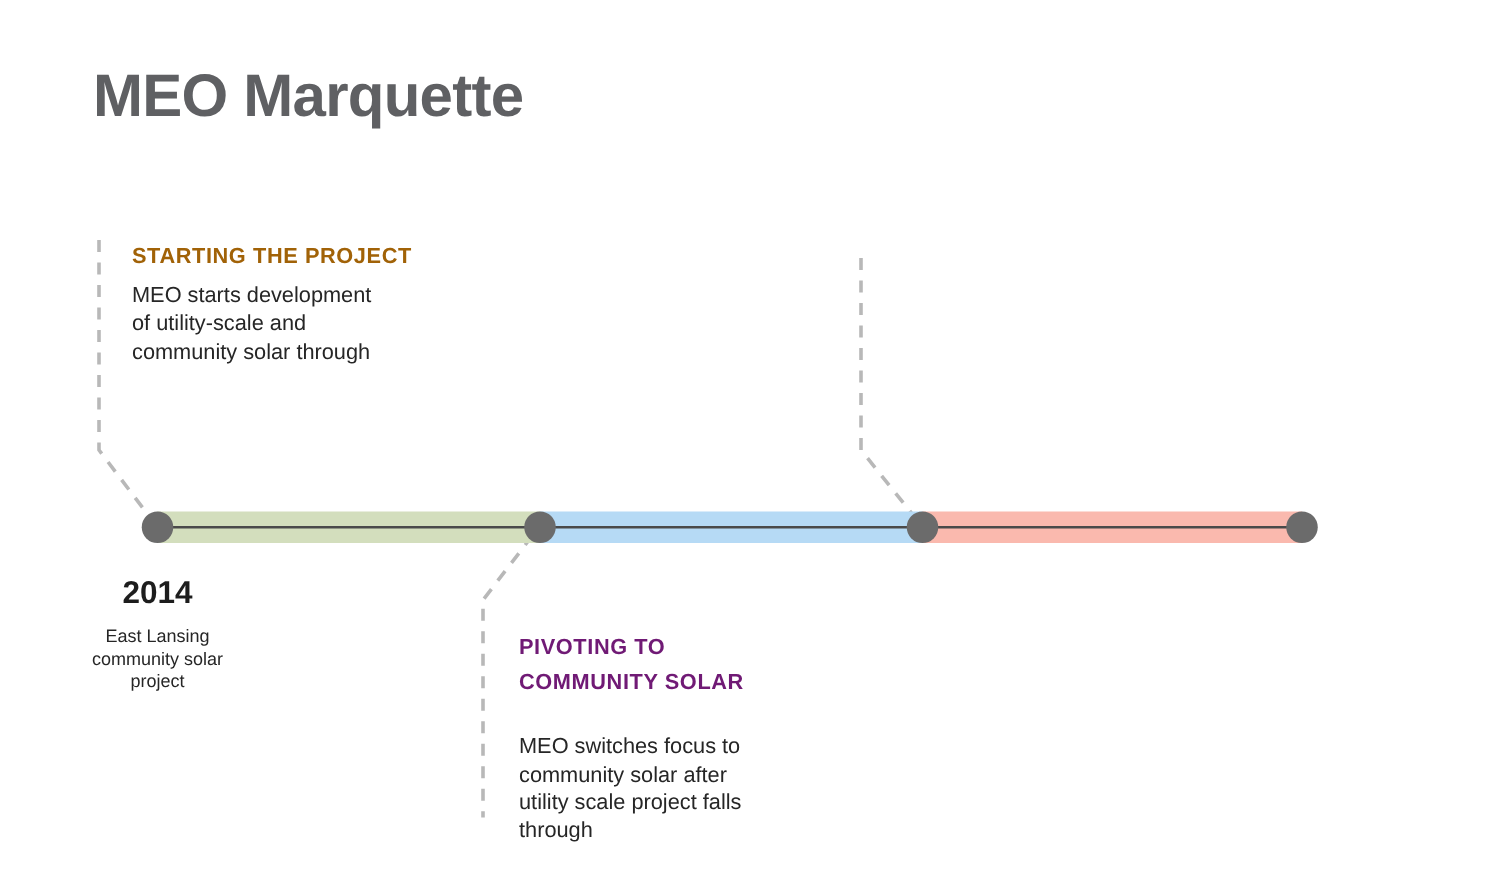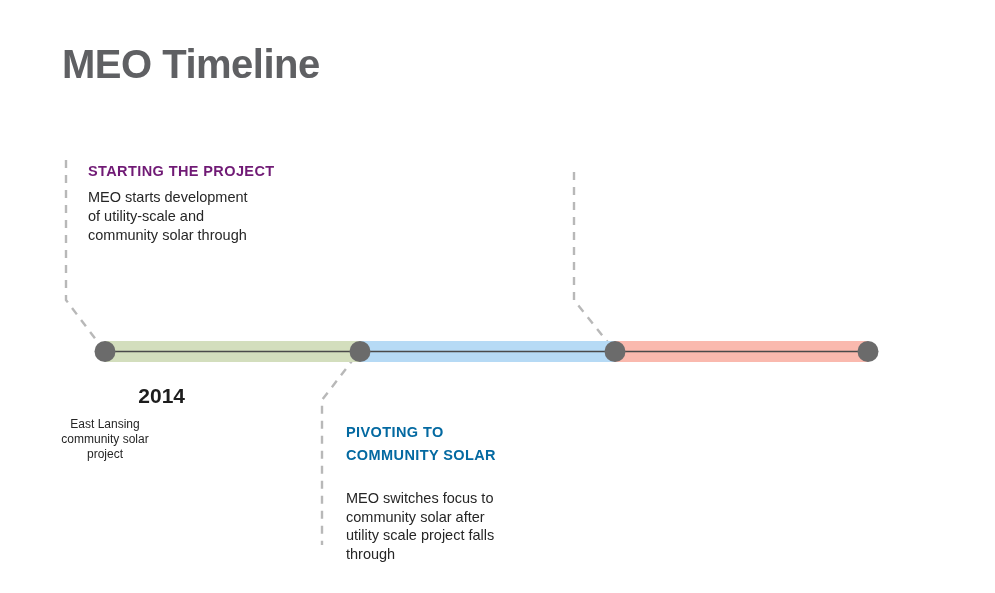--- a/index.html
+++ b/index.html
@@ -73,38 +73,37 @@
   
   .yearblock {
     position: absolute;
     text-align: center;
   }
   .year-label {
     font-size: 21px;
     font-weight: bold;
     color: #1d1d1d;
     line-height: 1.1;
-    text-align: right;
   }
   .year-caption {
     font-size: 12px;
     color: #262626;
     line-height: 1.26;
     margin-top: 10px;
     white-space: pre-line;
   }
   #year-2014 { left: 25px;  top: 384px; width: 160px; }
   #year-2017 { left: 790px; top: 384px; width: 158px; }
 </style>
 </head>
 <body>
 
 <div id="canvas">
 
-  <div id="page-title">MEO Timeline</div>
+  <div id="page-title">MEO Marquette</div>
 
   <svg id="timeline-svg" viewBox="0 0 995 593" xmlns="http://www.w3.org/2000/svg">
 
     <path d="M 66,160 L 66,300 L 100,345" fill="none" stroke="#b8b8b8" stroke-width="2.4" stroke-dasharray="8 7" stroke-linecap="butt"></path>
 
     <path d="M 574,172 L 574,300 L 610,345" fill="none" stroke="#b8b8b8" stroke-width="2.4" stroke-dasharray="8 7" stroke-linecap="butt"></path>
 
     <path d="M 355,357 L 322,400 L 322,545" fill="none" stroke="#b8b8b8" stroke-width="2.4" stroke-dasharray="8 7" stroke-linecap="butt"></path>
 
     <rect x="105" y="341" width="255" height="21" fill="#d3debd"></rect>
@@ -113,29 +112,29 @@
 
     <line x1="105" y1="351.5" x2="868" y2="351.5" stroke="#4a4a4a" stroke-width="1.6"></line>
 
     <circle cx="105" cy="351.5" r="10.5" fill="#6b6b6b"></circle>
     <circle cx="360" cy="351.5" r="10.5" fill="#6b6b6b"></circle>
     <circle cx="615" cy="351.5" r="10.5" fill="#6b6b6b"></circle>
     <circle cx="868" cy="351.5" r="10.5" fill="#6b6b6b"></circle>
   </svg>
 
   <div class="annot" id="annot-start">
-    <div class="annot-heading" style="color:#701a75">Starting the project</div>
+    <div class="annot-heading" style="color:#a16207">Starting the project</div>
     <div class="annot-body">MEO starts development
 of utility-scale and
 community solar through</div>
   </div>
 
 
   <div class="annot" id="annot-pivot">
-    <div class="annot-heading" style="color:#0369a1">Pivoting to
+    <div class="annot-heading" style="color:#701a75">Pivoting to
 community solar</div>
     <div class="annot-body">MEO switches focus to
 community solar after
 utility scale project falls
 through</div>
   </div>
 
   <div class="yearblock" id="year-2014">
     <div class="year-label">2014</div>
     <div class="year-caption">East Lansing

